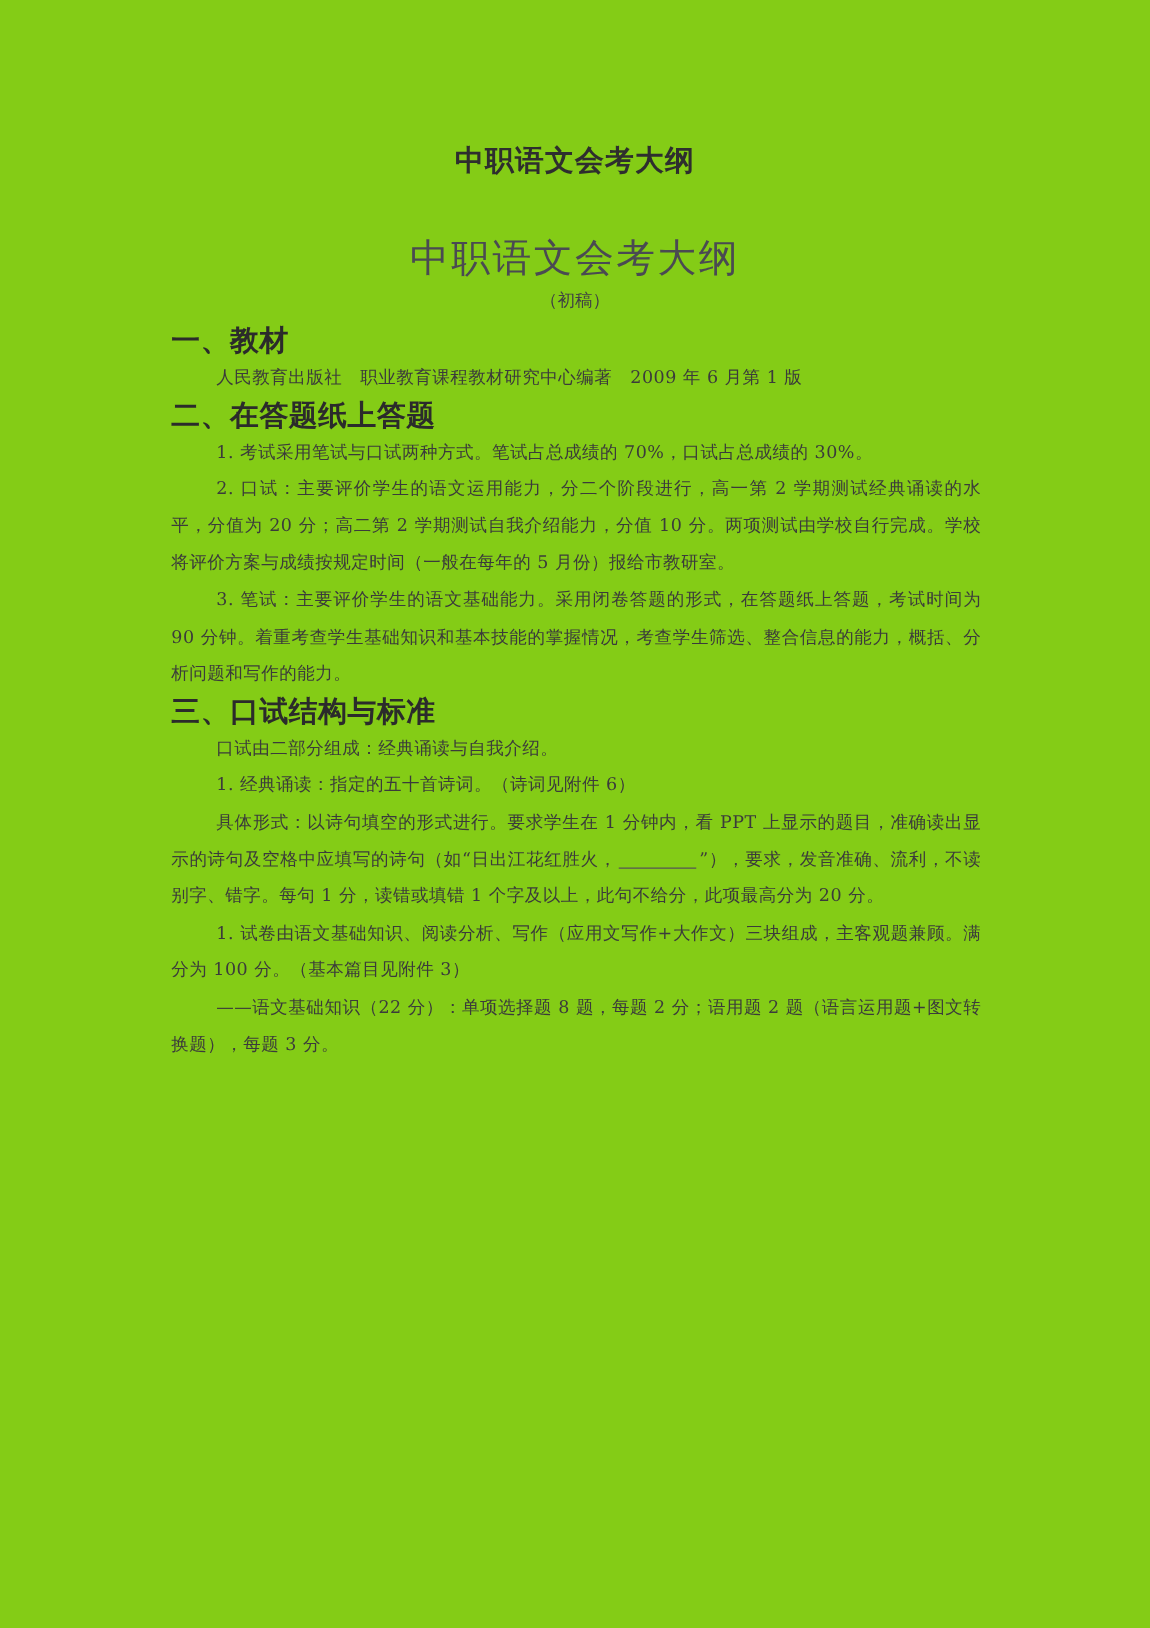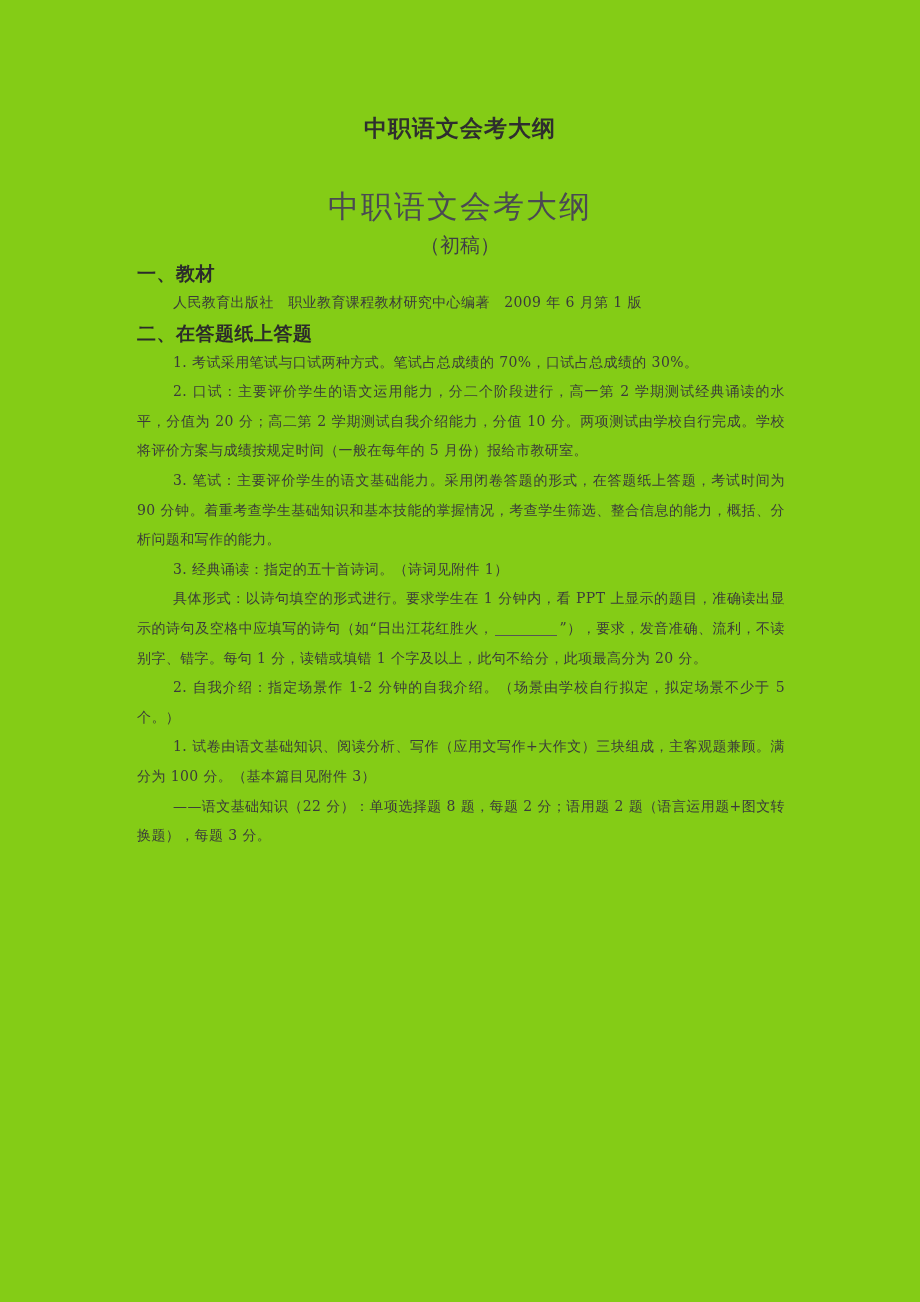--- a/index.html
+++ b/index.html
@@ -40,32 +40,32 @@
     letter-spacing: 2px;
     color: #4a4a52;
     font-family: "DejaVu Serif", "Liberation Serif", serif;
   }
   .doc-draftnote {
     position: absolute;
     top: 232px;
     left: 0;
     width: 920px;
     text-align: center;
-    font-size: 20px;
+    font-size: 14px;
     color: #3f3f45;
     font-family: Liberation Mono, monospace;
   }
   .body-area {
     position: absolute;
     top: 258px;
     left: 137px;
     width: 648px;
   }
   .sec-head {
-    font-size: 19px;
+    font-size: 23px;
     font-weight: bold;
     color: #2b2b2b;
     line-height: 30px;
     margin: 0;
     letter-spacing: 0.5px;
     font-family: "DejaVu Sans", "Liberation Sans", sans-serif;
   }
   .para {
     font-size: 14px;
     line-height: 29.6px;
@@ -98,21 +98,22 @@
   <div class="body-area">
 
     <div class="sec-head">一、教材</div>
     <p class="para">人民教育出版社　职业教育课程教材研究中心编著　2009 年 6 月第 1 版</p>
 
     <div class="sec-head">二、在答题纸上答题</div>
     <p class="para">1. 考试采用笔试与口试两种方式。笔试占总成绩的 70%，口试占总成绩的 30%。</p>
     <p class="para">2. 口试：主要评价学生的语文运用能力，分二个阶段进行，高一第 2 学期测试经典诵读的水平，分值为 20 分；高二第 2 学期测试自我介绍能力，分值 10 分。两项测试由学校自行完成。学校将评价方案与成绩按规定时间（一般在每年的 5 月份）报给市教研室。</p>
     <p class="para">3. 笔试：主要评价学生的语文基础能力。采用闭卷答题的形式，在答题纸上答题，考试时间为 90 分钟。着重考查学生基础知识和基本技能的掌握情况，考查学生筛选、整合信息的能力，概括、分析问题和写作的能力。</p>
 
-    <p class="para">3. 经典诵读：指定的五十首诗词。（诗词见附件 1）</p>
+    <div class="sec-head">三、口试结构与标准</div>
+    <p class="para">口试由二部分组成：经典诵读与自我介绍。</p>
+    <p class="para">1. 经典诵读：指定的五十首诗词。（诗词见附件 6）</p>
     <p class="para"><span>具体形式：以诗句填空的形式进行。要求学生在 1 分钟内，看 PPT 上显示的题目，准确读出显示的诗句及空格中应填写的诗句（如“日出江花红胜火，</span><span class="blank-line"></span><span>”），要求，发音准确、流利，不读别字、错字。每句 1 分，读错或填错 1 个字及以上，此句不给分，此项最高分为 20 分。</span></p>
-    <p class="para">2. 自我介绍：指定场景作 1-2 分钟的自我介绍。（场景由学校自行拟定，拟定场景不少于 5 个。）</p>
 
     <p class="para">1. 试卷由语文基础知识、阅读分析、写作（应用文写作+大作文）三块组成，主客观题兼顾。满分为 100 分。（基本篇目见附件 3）</p>
     <p class="para">——语文基础知识（22 分）：单项选择题 8 题，每题 2 分；语用题 2 题（语言运用题+图文转换题），每题 3 分。</p>
 
   </div>
 </div>
 
 </body></html>

